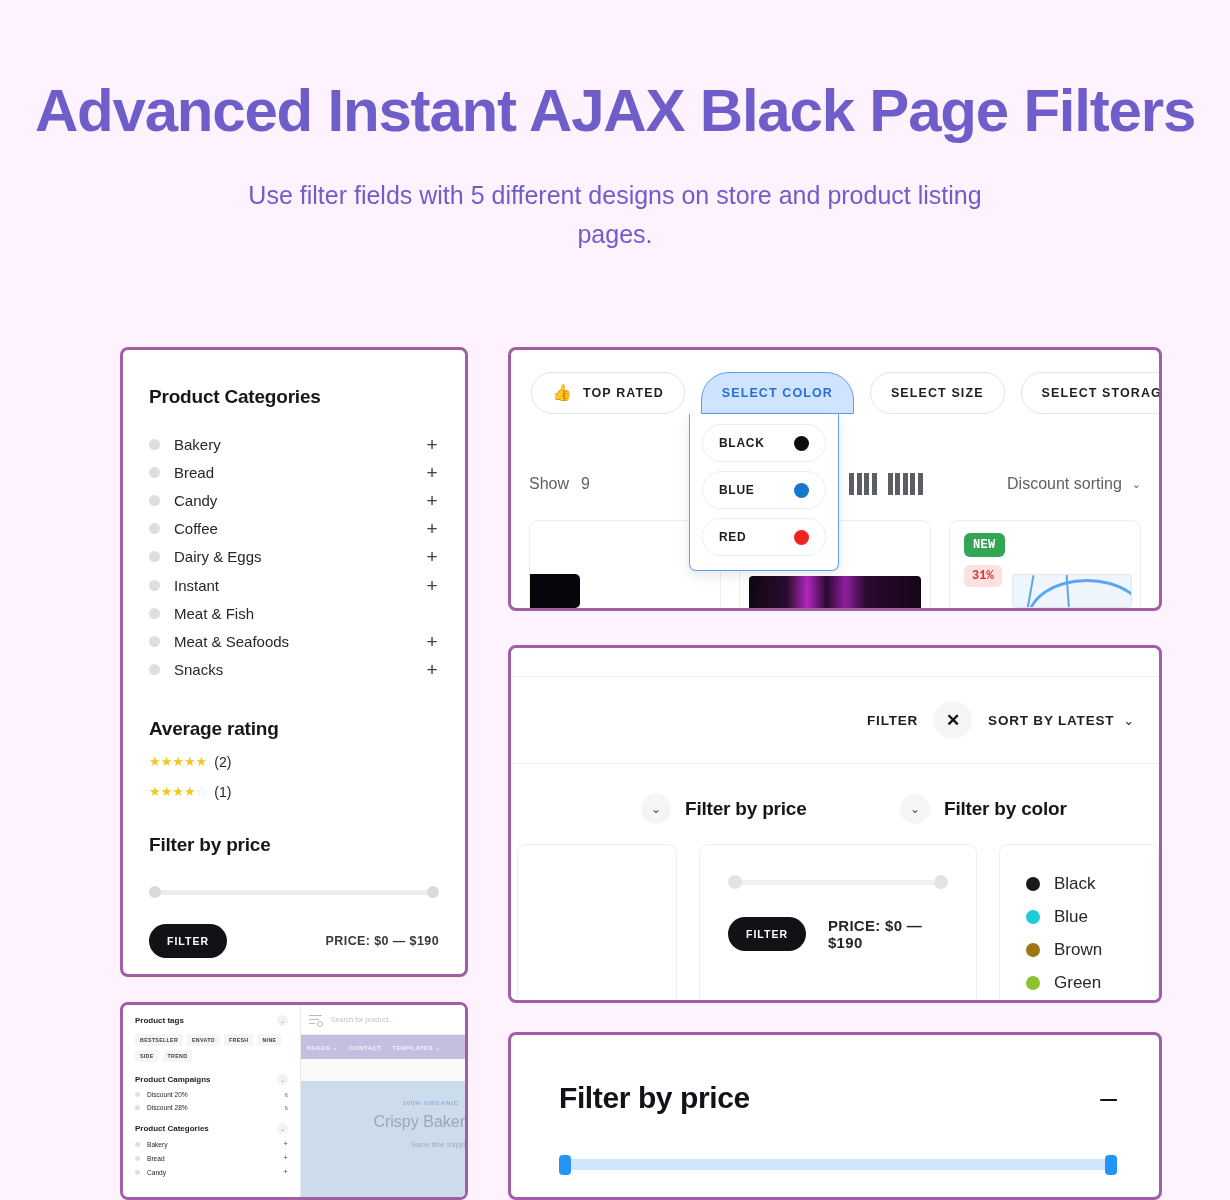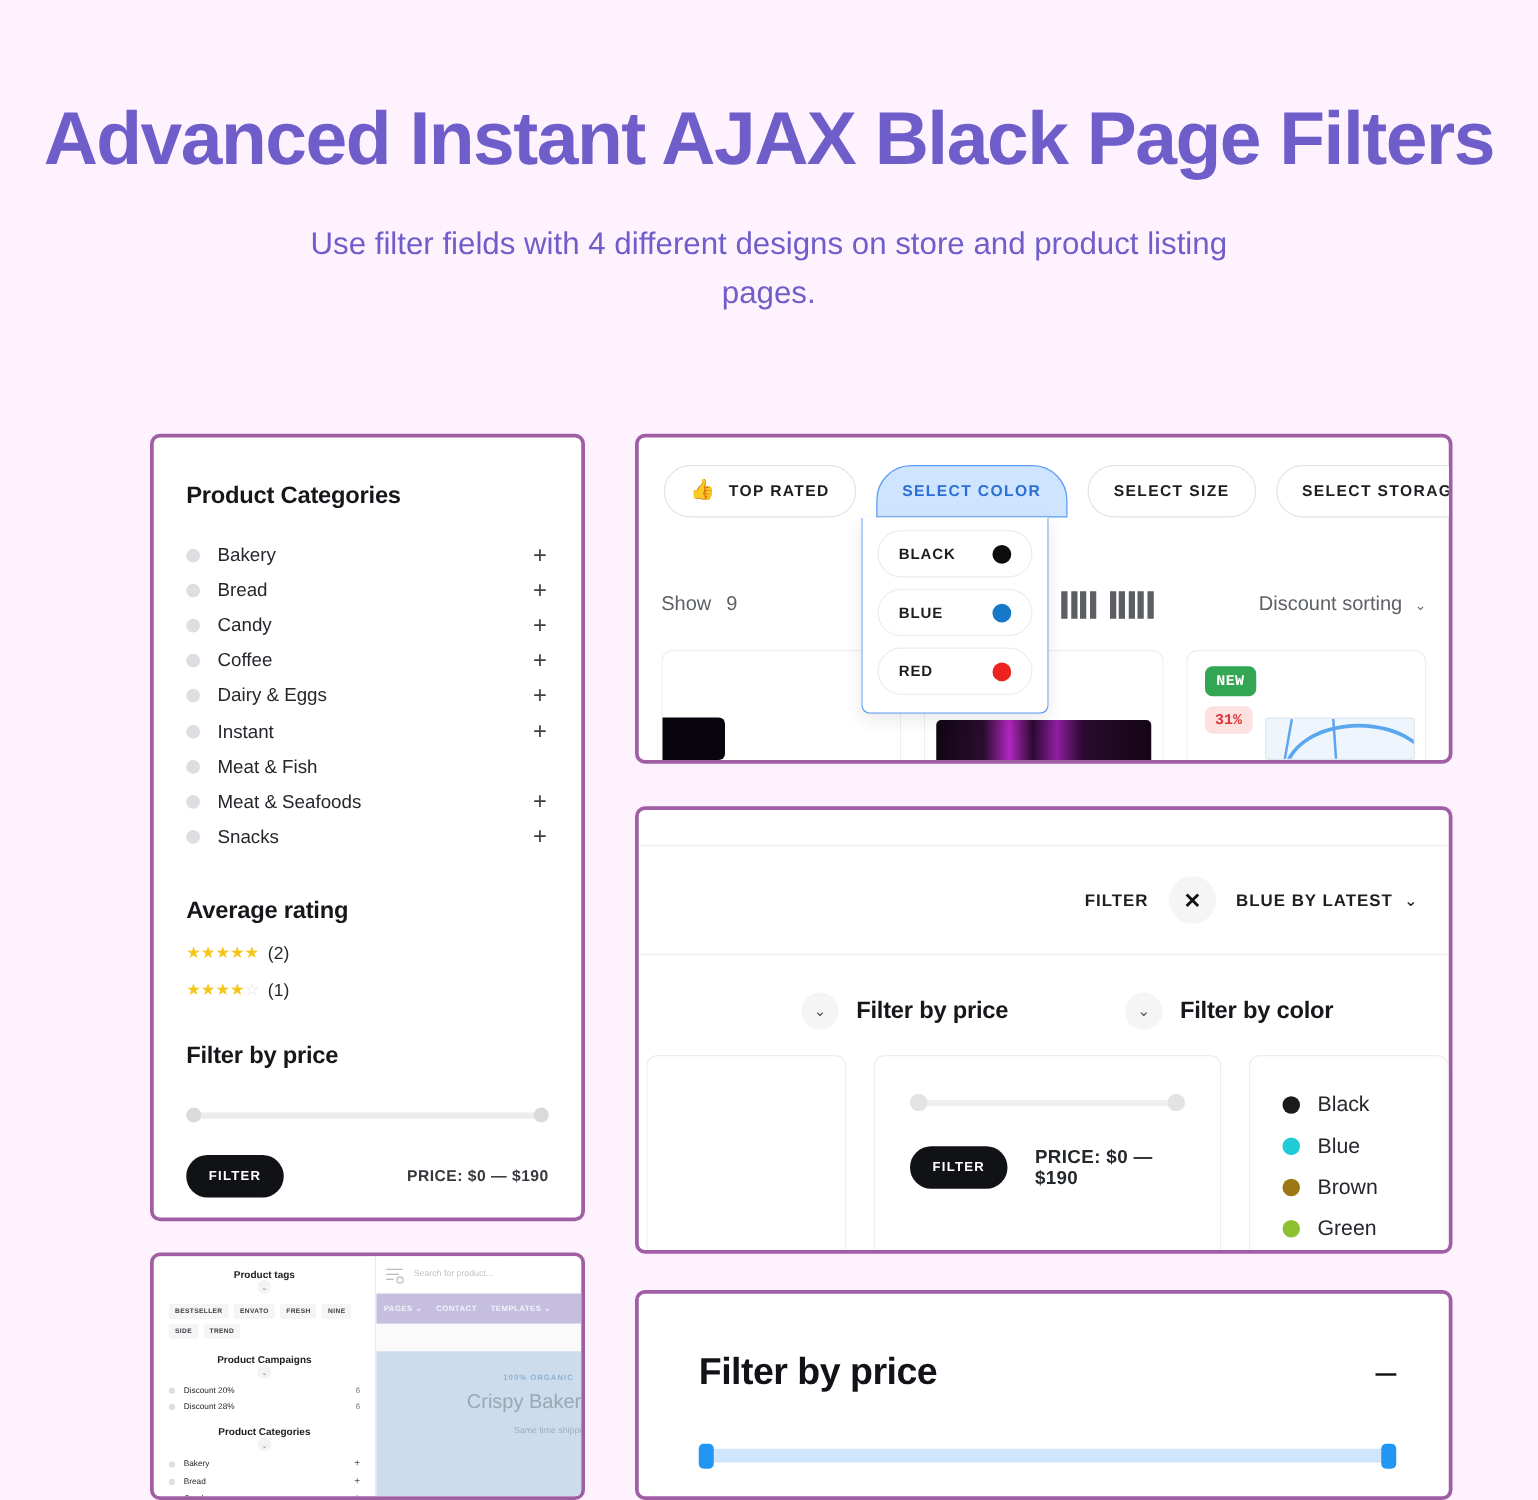--- a/index.html
+++ b/index.html
@@ -195,21 +195,21 @@
   .pp-slider { position: relative; margin-top: 40px; height: 18px; }
   .pp-track { position: absolute; left: 6px; right: 6px; top: 4px; height: 11px; background: #cfe6fd; border-radius: 2px; }
   .pp-knob { position: absolute; top: 0; width: 12px; height: 20px; border-radius: 4px; background: #2196f3; }
   .pp-knob.left { left: 0; }
   .pp-knob.right { right: 0; }
 
   
   #panel-mini { left: 120px; top: 1002px; width: 348px; height: 198px; }
   .mini { display: flex; width: 100%; height: 100%; background: #fff; }
   .mini-side { flex: 0 0 178px; padding: 10px 12px 0 12px; border-right: 1px solid #e9e9ec; }
-  .mini-h { display: flex; align-items: center; justify-content: space-between; flex-direction: column; }
+  .mini-h { display: flex; align-items: center; justify-content: space-between; }
   .mini-h-t { font-size: 8px; font-weight: 700; color: #1b1d21; }
   .mini-circ { width: 11px; height: 11px; border-radius: 50%; background: #f3f3f5;
     display: flex; align-items: center; justify-content: center; font-size: 6px; color: #8b8e93; }
   .mini-tags { display: flex; flex-wrap: wrap; gap: 4px; margin-top: 8px; }
   .mini-tag { background: #f5f5f6; border-radius: 2px; font-size: 5.3px; font-weight: 700;
     letter-spacing: .3px; color: #3a3d42; padding: 3px 5px; }
   .mini-sec { margin-top: 12px; }
   .mini-row { display: flex; align-items: center; margin-top: 6px; }
   .mini-dot { width: 5px; height: 5px; border-radius: 50%; background: #dddfe3; margin-right: 7px; flex: 0 0 auto; }
   .mini-lbl { font-size: 6.6px; color: #24272b; flex: 1 1 auto; }
@@ -231,21 +231,21 @@
   .mp-organic { position: absolute; right: 6px; top: 18px; font-size: 6.2px; font-weight: 700; letter-spacing: .8px; color: #8fb2d2; }
   .mp-title { position: absolute; right: 0px; top: 32px; font-size: 16px; font-weight: 400; color: #9aa7b4; white-space: nowrap; }
   .mp-sub { position: absolute; right: 0px; top: 60px; font-size: 7px; color: #9fadbb; white-space: nowrap; }
 </style>
 </head>
 <body>
 
 <div class="page">
 
   <div class="hero-title">Advanced Instant AJAX Black Page Filters</div>
-  <div class="hero-sub">Use filter fields with 4 different designs on store and product listing pages.</div>
+  <div class="hero-sub">Use filter fields with 5 different designs on store and product listing pages.</div>
 
   <div class="panel" id="panel-sidebar">
     <div class="sb-inner">
 
       <div class="sb-h">Product Categories</div>
 
       <div class="cat-list">
         <div class="cat-row">
           <span class="cat-dot"></span>
           <span class="cat-label">Bakery</span>
@@ -404,21 +404,21 @@
       </div>
     </div>
   </div>
 
   <div class="panel" id="panel-sortbar">
 
     <div class="sortbar-row">
       <span class="filter-lbl">FILTER</span>
       <span class="x-circle">✕</span>
       <span class="sort-latest">
-        <span>BLUE BY LATEST</span>
+        <span>SORT BY LATEST</span>
         <span class="chev">⌄</span>
       </span>
     </div>
 
     <div class="acc-row">
       <div class="acc-col first"></div>
       <div class="acc-col">
         <span class="circ-chev">⌄</span>
         <span class="acc-title">Filter by price</span>
       </div>

